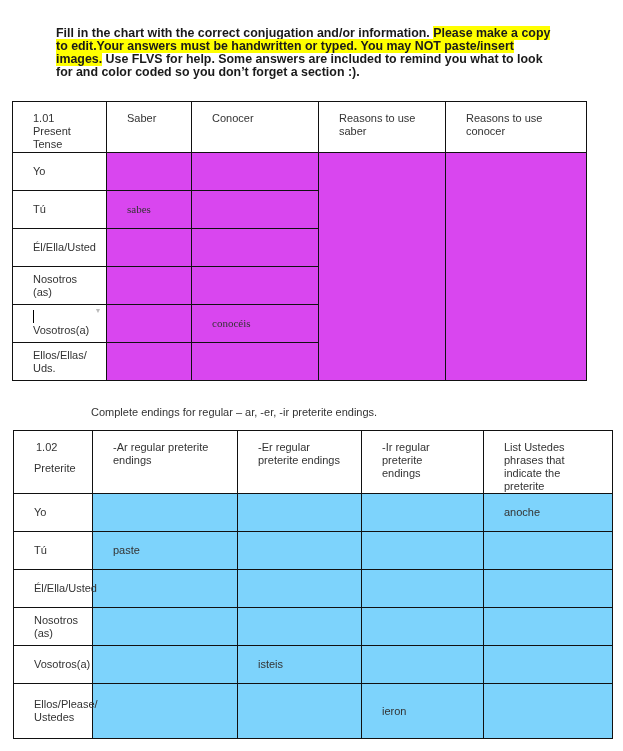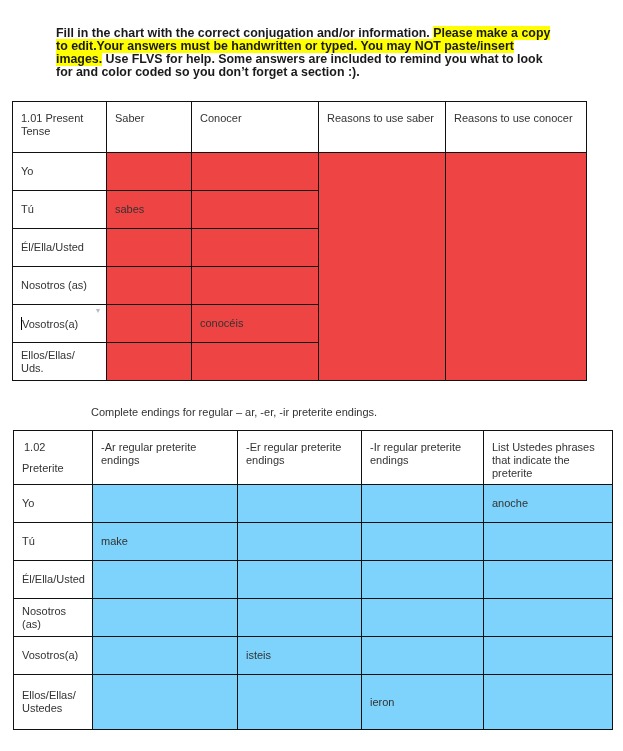--- a/index.html
+++ b/index.html
@@ -3,28 +3,28 @@
 <meta charset="utf-8">
 <style>
   html, body { margin:0; padding:0; background:#ffffff; }
   body { width:623px; height:751px; position:relative; overflow:hidden;
          font-family:"Liberation Sans", sans-serif; color:#222; }
   .intro { position:absolute; left:56px; top:27px; width:500px;
            font-size:12.4px; line-height:13px; font-weight:bold; color:#1a1a1a; }
   .hl { background:#ffff00; }
   table { border-collapse:collapse; position:absolute; table-layout:fixed; }
   td { border:1.5px solid #111; vertical-align:top; font-size:11px; line-height:13px;
-       padding:0 8px; color:#333; }
+       padding:0 20px; color:#333; }
   .t1 { left:12px; top:101px; width:574px; }
   .t1 td { padding-top:10px; }
   .t1 tr.body td { vertical-align:middle; padding-top:0; }
   .t2 { left:13px; top:430px; width:599px; }
   .t2 td { padding-top:10px; }
   .t2 tr.body td { vertical-align:middle; padding-top:0; }
-  .peach { background:#ef4444; }
+  .peach { background:#d946ef;font-family:Liberation Serif, serif; }
   .blue { background:#7dd3fc; }
   .caption { position:absolute; left:56px; top:406px; font-size:11px; color:#333;margin-left:35px; }
   .cursor { display:inline-block; width:1px; height:13px; background:#000; vertical-align:-2px; margin-right:0; }
   .cellmenu { position:absolute; right:4px; top:2px; width:8px; height:7px;
               font-size:7px; line-height:7px; color:#bbb; text-align:center; }
   .rel { position:relative; }
 </style>
 </head>
 <body>
 
@@ -104,21 +104,21 @@
   </tr>
   <tr class="body" style="height:38px">
     <td><span>Yo</span></td>
     <td class="blue"></td>
     <td class="blue"></td>
     <td class="blue"></td>
     <td class="blue">anoche</td>
   </tr>
   <tr class="body" style="height:38px">
     <td><span>Tú</span></td>
-    <td class="blue">make</td>
+    <td class="blue">paste</td>
     <td class="blue"></td>
     <td class="blue"></td>
     <td class="blue"></td>
   </tr>
   <tr class="body" style="height:38px">
     <td><span>Él/Ella/Usted</span></td>
     <td class="blue"></td>
     <td class="blue"></td>
     <td class="blue"></td>
     <td class="blue"></td>
@@ -132,21 +132,21 @@
   </tr>
   <tr class="body" style="height:38px">
     <td><span>Vosotros(a)</span></td>
     <td class="blue"></td>
     <td class="blue">isteis</td>
     <td class="blue"></td>
     <td class="blue"></td>
   </tr>
   <tr class="body" style="height:55px">
     <td>
-          <span style="display:block;width:60px">Ellos/Ellas/ Ustedes</span>
+          <span style="display:block;width:60px">Ellos/Please/ Ustedes</span>
         </td>
     <td class="blue"></td>
     <td class="blue"></td>
     <td class="blue">ieron</td>
     <td class="blue"></td>
   </tr>
 </tbody>
   </table>
 
 </body></html>

